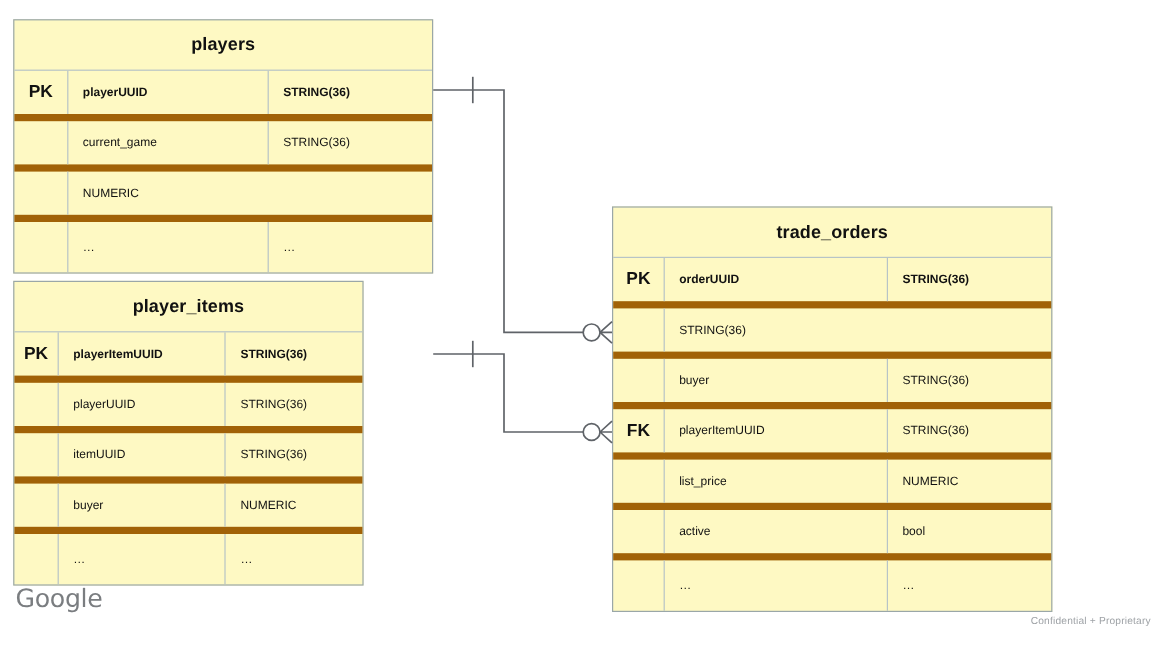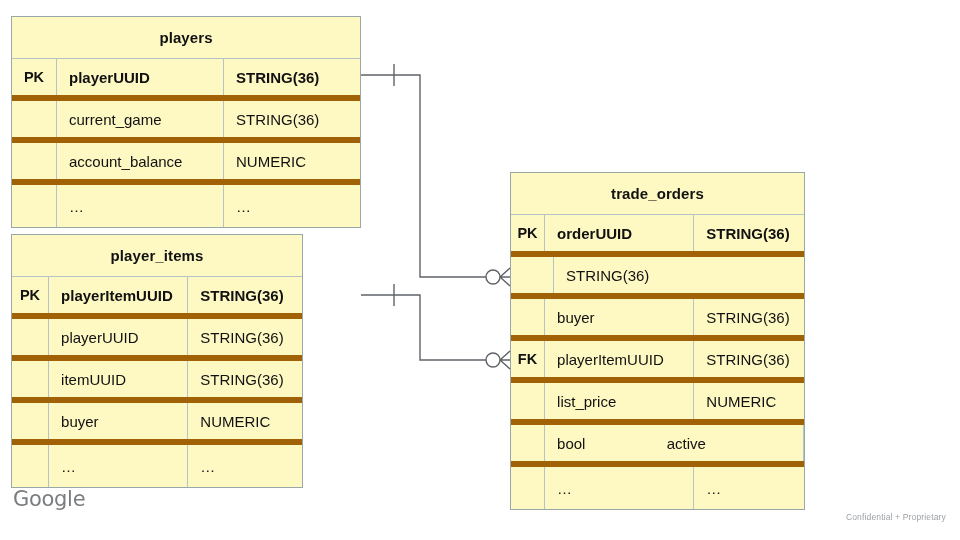--- a/index.html
+++ b/index.html
@@ -49,21 +49,21 @@
     display: flex;
     border-bottom: 6px solid #a16207;
   }
   .row:last-child { border-bottom: none; }
 
   .cell {
     box-sizing: border-box;
     height: 100%;
     display: flex;
     align-items: center;
-    font-size: 15px;
+    font-size: 10px;
     color: #111111;
     overflow: hidden;
     white-space: nowrap;
   }
   .cell-key {
     justify-content: center;
     font-weight: bold;
     font-size: 14.5px;
     border-right: 1px solid #b7c4c6;
   }
@@ -83,21 +83,21 @@
   #tbl-players .cell-name { width: 167px; }
   #tbl-players .cell-type { width: 136px; }
 
   
   #tbl-player-items { left: 11px;  top: 234px; width: 292px; }
   #tbl-player-items .cell-key  { width: 45px; }
   #tbl-player-items .cell-name { width: 167px; }
   #tbl-player-items .cell-type { width: 136px; }
 
   
-  #tbl-trade-orders { left: 510px; top: 172px; width: 295px; }
+  #tbl-trade-orders { left: 510px; top: 172px; width: 367px; }
   #tbl-trade-orders .cell-key  { width: 43px; }
   #tbl-trade-orders .cell-name { width: 186px; }
   #tbl-trade-orders .cell-type { width: 136px; }
 
   
   #connectors {
     position: absolute;
     left: 0; top: 0;
     width: 960px; height: 540px;
     pointer-events: none;
@@ -114,21 +114,21 @@
     position: absolute;
     left: 13px;
     top: 487px;
     font-size: 21px;
     color: #7a7d80;
     font-family: "DejaVu Sans", sans-serif;
     letter-spacing: -0.3px;
   }
   #footer-note {
     position: absolute;
-    right: 14px;
+    right: 1px;
     top: 512px;
     font-size: 8.5px;
     color: #9ea2a6;
     letter-spacing: .15px;
   }
 </style>
 </head>
 <body>
 
 <div id="canvas">
@@ -141,21 +141,20 @@
       <div class="cell cell-name">playerUUID</div>
       <div class="cell cell-type">STRING(36)</div>
     </div>
     <div class="row">
       <div class="cell cell-key"></div>
       <div class="cell cell-name">current_game</div>
       <div class="cell cell-type">STRING(36)</div>
     </div>
     <div class="row">
       <div class="cell cell-key"></div>
-      <div class="cell cell-name">account_balance</div>
       <div class="cell cell-type">NUMERIC</div>
     </div>
     <div class="row">
       <div class="cell cell-key"></div>
       <div class="cell cell-name">…</div>
       <div class="cell cell-type">…</div>
     </div>
   </div>
 
   <div class="entity" id="tbl-player-items">
@@ -210,22 +209,22 @@
       <div class="cell cell-name">playerItemUUID</div>
       <div class="cell cell-type">STRING(36)</div>
     </div>
     <div class="row">
       <div class="cell cell-key"></div>
       <div class="cell cell-name">list_price</div>
       <div class="cell cell-type">NUMERIC</div>
     </div>
     <div class="row">
       <div class="cell cell-key"></div>
+      <div class="cell cell-name">active</div>
       <div class="cell cell-type">bool</div>
-      <div class="cell cell-name">active</div>
     </div>
     <div class="row">
       <div class="cell cell-key"></div>
       <div class="cell cell-name">…</div>
       <div class="cell cell-type">…</div>
     </div>
   </div>
 
   <svg id="connectors" viewBox="0 0 960 540">
 

